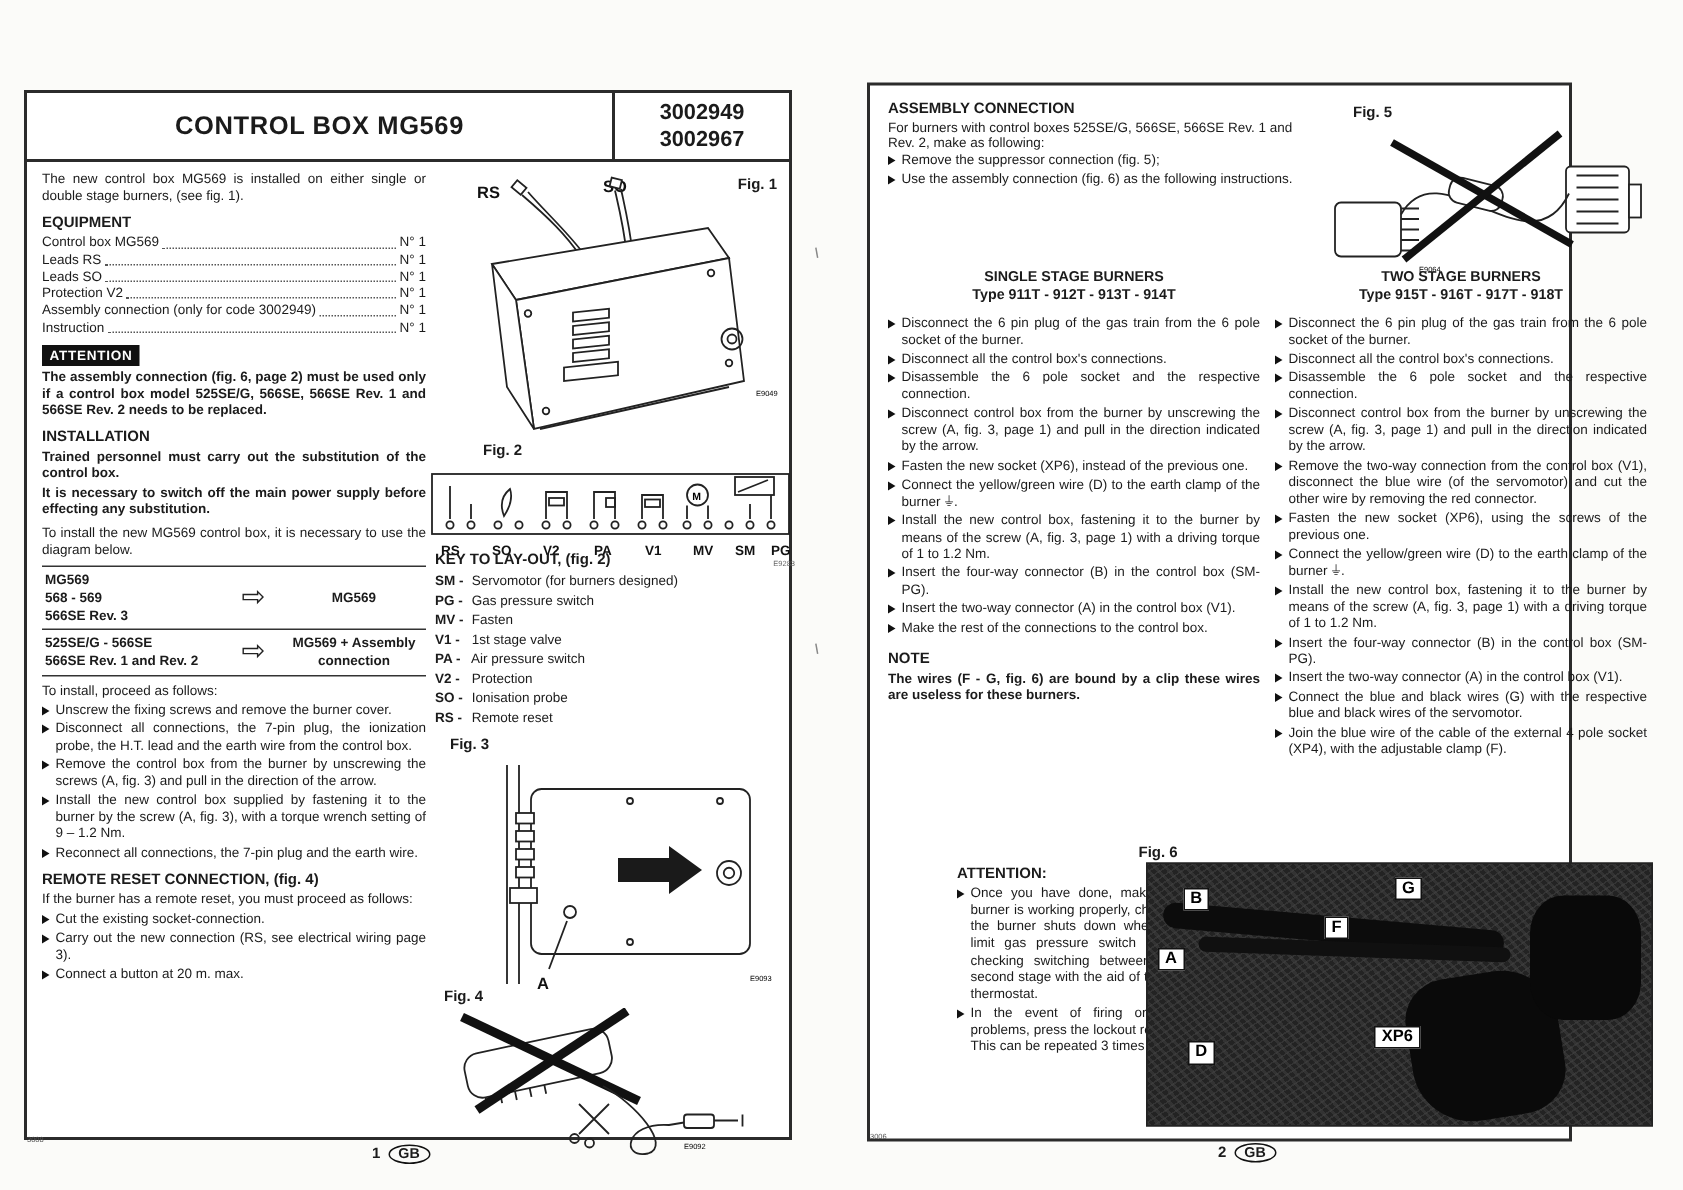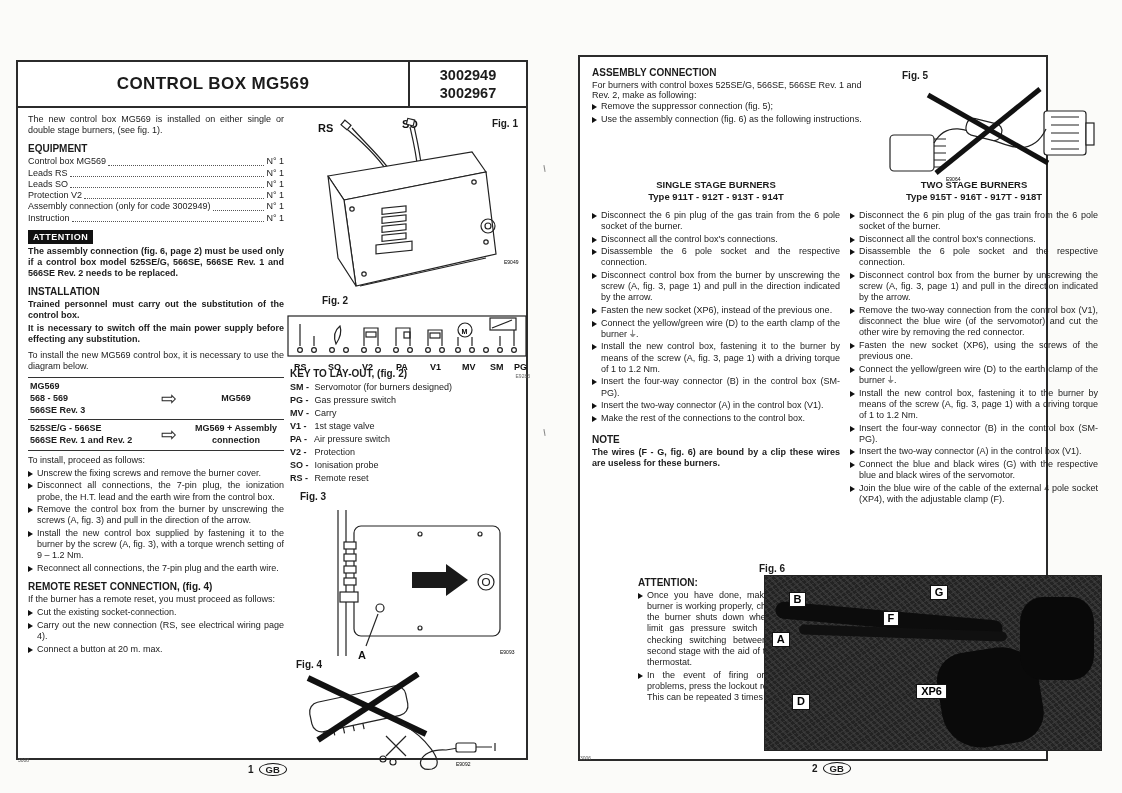--- a/index.html
+++ b/index.html
@@ -175,21 +175,21 @@
       </div>
 
     <h3>REMOTE RESET CONNECTION, (fig. 4)</h3>
     <p style="margin-bottom:2px">If the burner has a remote reset, you must proceed as follows:</p>
     <div class="step">
         <span class="tri"></span>
         <span class="stx">Cut the existing socket-connection.</span>
       </div>
     <div class="step">
         <span class="tri"></span>
-        <span class="stx">Carry out the new connection (RS, see electrical wiring page 4).</span>
+        <span class="stx">Carry out the new connection (RS, see electrical wiring page 3).</span>
       </div>
     <div class="step">
         <span class="tri"></span>
         <span class="stx">Connect a button at 20 m. max.</span>
       </div>
   </div>
 
   <div class="fig" style="left:272px; top:52px; width:232px;">
     <span class="figlab" style="position:absolute; right:4px; top:4px;">Fig. 1</span>
     <svg width="232" height="185" viewBox="0 0 232 185">
@@ -264,21 +264,21 @@
       <text x="204" y="62" class="svgs">SM</text>
       <text x="228" y="62" class="svgs">PG</text>
     </svg>
     <span class="figcode" style="position:absolute; right:0; bottom:-5px;">E9283</span>
   </div>
 
   <div class="fig" style="left:272px; top:306px; width:234px;">
     <h3 style="margin-top:0">KEY TO LAY-OUT, (fig. 2)</h3>
     <div class="keyrow"><span class="b">SM -</span> <span class="i" style="font-style:normal">Servomotor (for burners designed)</span></div>
     <div class="keyrow"><span class="b">PG -</span> <span>Gas pressure switch</span></div>
-    <div class="keyrow"><span class="b">MV -</span> <span>Carry</span></div>
+    <div class="keyrow"><span class="b">MV -</span> <span>Fasten</span></div>
     <div class="keyrow"><span class="b">V1 -</span> <span>1st stage valve</span></div>
     <div class="keyrow"><span class="b">PA -</span> <span>Air pressure switch</span></div>
     <div class="keyrow"><span class="b">V2 -</span> <span>Protection</span></div>
     <div class="keyrow"><span class="b">SO -</span> <span>Ionisation probe</span></div>
     <div class="keyrow"><span class="b">RS -</span> <span>Remote reset</span></div>
   </div>
 
   <div class="fig" style="left:282px; top:424px; width:222px;">
     <span class="figlab">Fig. 3</span>
     <svg width="222" height="160" viewBox="0 0 222 160">

